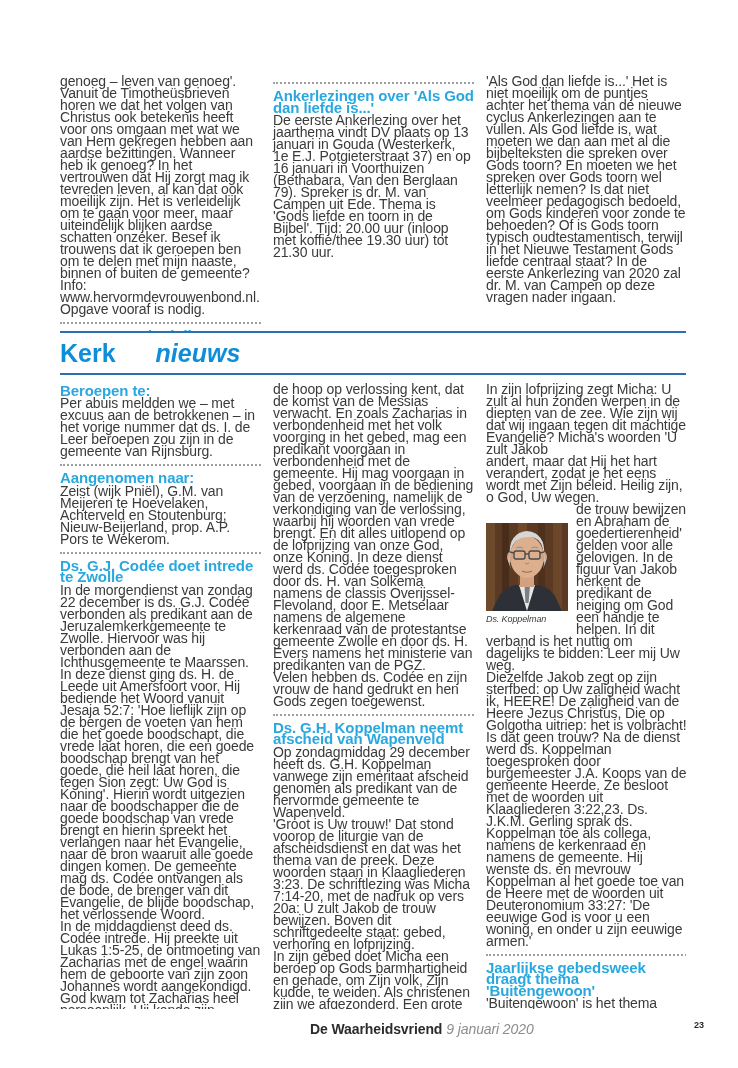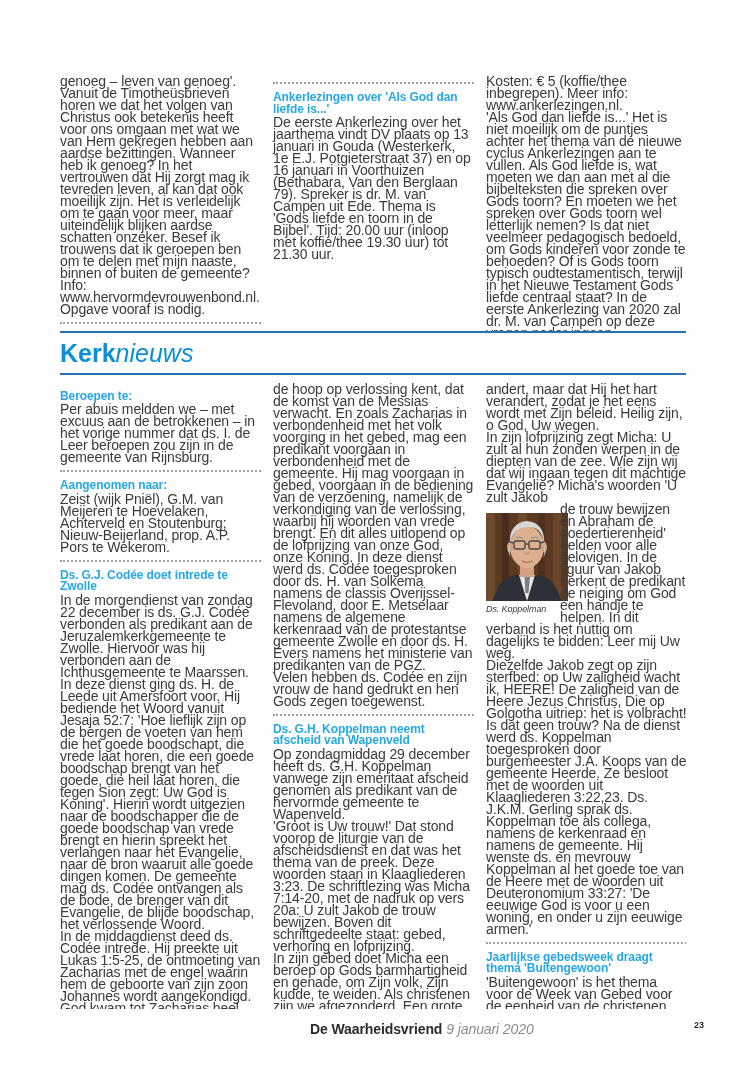--- a/index.html
+++ b/index.html
@@ -11,30 +11,30 @@
   .content{position:absolute;left:60px;top:75px;width:626px;}
   .cols{display:flex;gap:12px;}
   .col{width:201px;flex:0 0 201px;}
   .top-cols{height:256px;overflow:hidden;}
   .kn-cols{height:626px;overflow:hidden;margin-top:8px;}
   p.body{
     margin:0;font-size:14px;line-height:12px;letter-spacing:-0.12px;
     text-align:left;color:#3a3a3a;
   }
   h3.head{
-    margin:8px 0 1px 0;font-size:12px;line-height:11.5px;
+    margin:2px 0 1px 0;font-size:15px;line-height:11.5px;
     color:#29a8e0;font-weight:bold;letter-spacing:-0.1px;
   }
   .dotted{border-top:2px dotted #9f9f9f;height:0;margin:7px 0 6px 0;}
   .rule-thick{height:2px;background:#2a6fb4;margin:0;}
   .rule-thin{height:1.5px;background:#2a6fb4;margin:0;}
   .kn-title{margin:7px 0 7px 0;font-size:25px;line-height:26px;color:#0d8ed8;}
   .kn-title .t1{font-weight:bold;}
-  .kn-title .t2{font-style:italic;font-weight:400;}
-  .photo-float{float:left;width:66px;margin:10px 8px 2px 0;}
+  .kn-title .t2{font-style:italic;font-weight:700;margin-left:40px;}
+  .photo-float{float:left;width:82px;margin:20px 8px 2px 0;}
   .photo-float svg{display:block;}
   .caption{font-size:9px;font-style:italic;color:#3a3a3a;margin-top:3px;letter-spacing:-0.1px;}
   .footer{position:absolute;top:1021px;left:310px;font-size:14px;letter-spacing:-0.1px;}
   .footer .mag{font-weight:bold;color:#2b2b2b;}
   .footer .date{font-style:italic;color:#8c8c8c;margin-left:4px;}
   .pageno{position:absolute;top:1020px;right:34px;font-size:9px;font-weight:bold;color:#2b2b2b;text-align:center;}
 </style>
 </head>
 <body>
 
@@ -48,21 +48,20 @@
       <div class="dotted"></div>
       <h3 class="head">Aangepaste kerkdienst te Huizen</h3>
       <p class="body">Op zondag 19 januari om 14.45 uur zal DV in</p>
     </div>
     <div class="col">
       <div class="dotted"></div>
       <h3 class="head">Ankerlezingen over 'Als God dan liefde is...'</h3>
       <p class="body">De eerste Ankerlezing over het jaarthema vindt DV plaats op 13 januari in Gouda (Westerkerk, 1e E.J. Potgieterstraat 37) en op 16 januari in Voorthuizen (Bethabara, Van den Berglaan 79). Spreker is dr. M. van Campen uit Ede. Thema is 'Gods liefde en toorn in de Bijbel'. Tijd: 20.00 uur (inloop met koffie/thee 19.30 uur) tot 21.30 uur.</p>
     </div>
     <div class="col">
-      <p class="body">Kosten: € 5 (koffie/thee inbegrepen). Meer info: www.ankerlezingen.nl.</p>
       <p class="body">'Als God dan liefde is...' Het is niet moeilijk om de puntjes achter het thema van de nieuwe cyclus Ankerlezingen aan te vullen. Als God liefde is, wat moeten we dan aan met al die bijbelteksten die spreken over Gods toorn? En moeten we het spreken over Gods toorn wel letterlijk nemen? Is dat niet veelmeer pedagogisch bedoeld, om Gods kinderen voor zonde te behoeden? Of is Gods toorn typisch oudtestamentisch, terwijl in het Nieuwe Testament Gods liefde centraal staat? In de eerste Ankerlezing van 2020 zal dr. M. van Campen op deze vragen nader ingaan.</p>
     </div>
   </div>
 
   <div class="rule-thick"></div>
   <div class="kn-title">
     <span class="t1">Kerk</span><span class="t2">nieuws</span>
   </div>
   <div class="rule-thin"></div>
 
@@ -83,22 +82,22 @@
       <p class="body">de hoop op verlossing kent, dat de komst van de Messias verwacht. En zoals Zacharias in verbondenheid met het volk voorging in het gebed, mag een predikant voorgaan in verbondenheid met de gemeente. Hij mag voorgaan in gebed, voorgaan in de bediening van de verzoening, namelijk de verkondiging van de verlossing, waarbij hij woorden van vrede brengt. En dit alles uitlopend op de lofprijzing van onze God, onze Koning. In deze dienst werd ds. Codée toegesproken door ds. H. van Solkema namens de classis Overijssel-Flevoland, door E. Metselaar namens de algemene kerkenraad van de protestantse gemeente Zwolle en door ds. H. Evers namens het ministerie van predikanten van de PGZ.</p>
       <p class="body">Velen hebben ds. Codée en zijn vrouw de hand gedrukt en hen Gods zegen toegewenst.</p>
       <div class="dotted"></div>
       <h3 class="head">Ds. G.H. Koppelman neemt afscheid van Wapenveld</h3>
       <p class="body">Op zondagmiddag 29 december heeft ds. G.H. Koppelman vanwege zijn emeritaat afscheid genomen als predikant van de hervormde gemeente te Wapenveld.</p>
       <p class="body">'Groot is Uw trouw!' Dat stond voorop de liturgie van de afscheidsdienst en dat was het thema van de preek. Deze woorden staan in Klaagliederen 3:23. De schriftlezing was Micha 7:14-20, met de nadruk op vers 20a: U zult Jakob de trouw bewijzen. Boven dit schriftgedeelte staat: gebed, verhoring en lofprijzing.</p>
       <p class="body">In zijn gebed doet Micha een beroep op Gods barmhartigheid en genade, om Zijn volk, Zijn kudde, te weiden. Als christenen zijn we afgezonderd. Een grote zorg is dat dat afgezonderd zijn, de scheiding tussen kerk en wereld, steeds meer vervaagt. Bedenk dat we duur gekocht zijn. Verhoring van het gebed betekent niet altijd dat onze wensen vervuld worden. Verhoring kan ook zijn dat de Heere God de omstandigheden niet ver-</p>
     </div>
 
     <div class="col">
+      <p class="body">In zijn lofprijzing zegt Micha: U zult al hun zonden werpen in de diepten van de zee. Wie zijn wij dat wij ingaan tegen dit machtige Evangelie? Micha's woorden 'U zult Jakob</p>
       <p class="body">andert, maar dat Hij het hart verandert, zodat je het eens wordt met Zijn beleid. Heilig zijn, o God, Uw wegen.</p>
-      <p class="body">In zijn lofprijzing zegt Micha: U zult al hun zonden werpen in de diepten van de zee. Wie zijn wij dat wij ingaan tegen dit machtige Evangelie? Micha's woorden 'U zult Jakob</p>
       <div class="photo-float">
         <svg viewBox="0 0 82 88" width="82" height="88" xmlns="http://www.w3.org/2000/svg">
           <rect width="82" height="88" fill="#5a3a22"></rect>
           <rect x="0" width="9" height="88" fill="#6e4a2c"></rect>
           <rect x="16" width="7" height="88" fill="#492c19"></rect>
           <rect x="32" width="9" height="88" fill="#70492a"></rect>
           <rect x="52" width="7" height="88" fill="#4e311d"></rect>
           <rect x="67" width="9" height="88" fill="#6b4628"></rect>
           <path d="M6 88 L13 73 Q19 64 30 62 L52 62 Q63 64 69 73 L76 88 Z" fill="#2e3038"></path>
           <path d="M33 62 L41 88 L49 62 Z" fill="#e8e6e0"></path>

